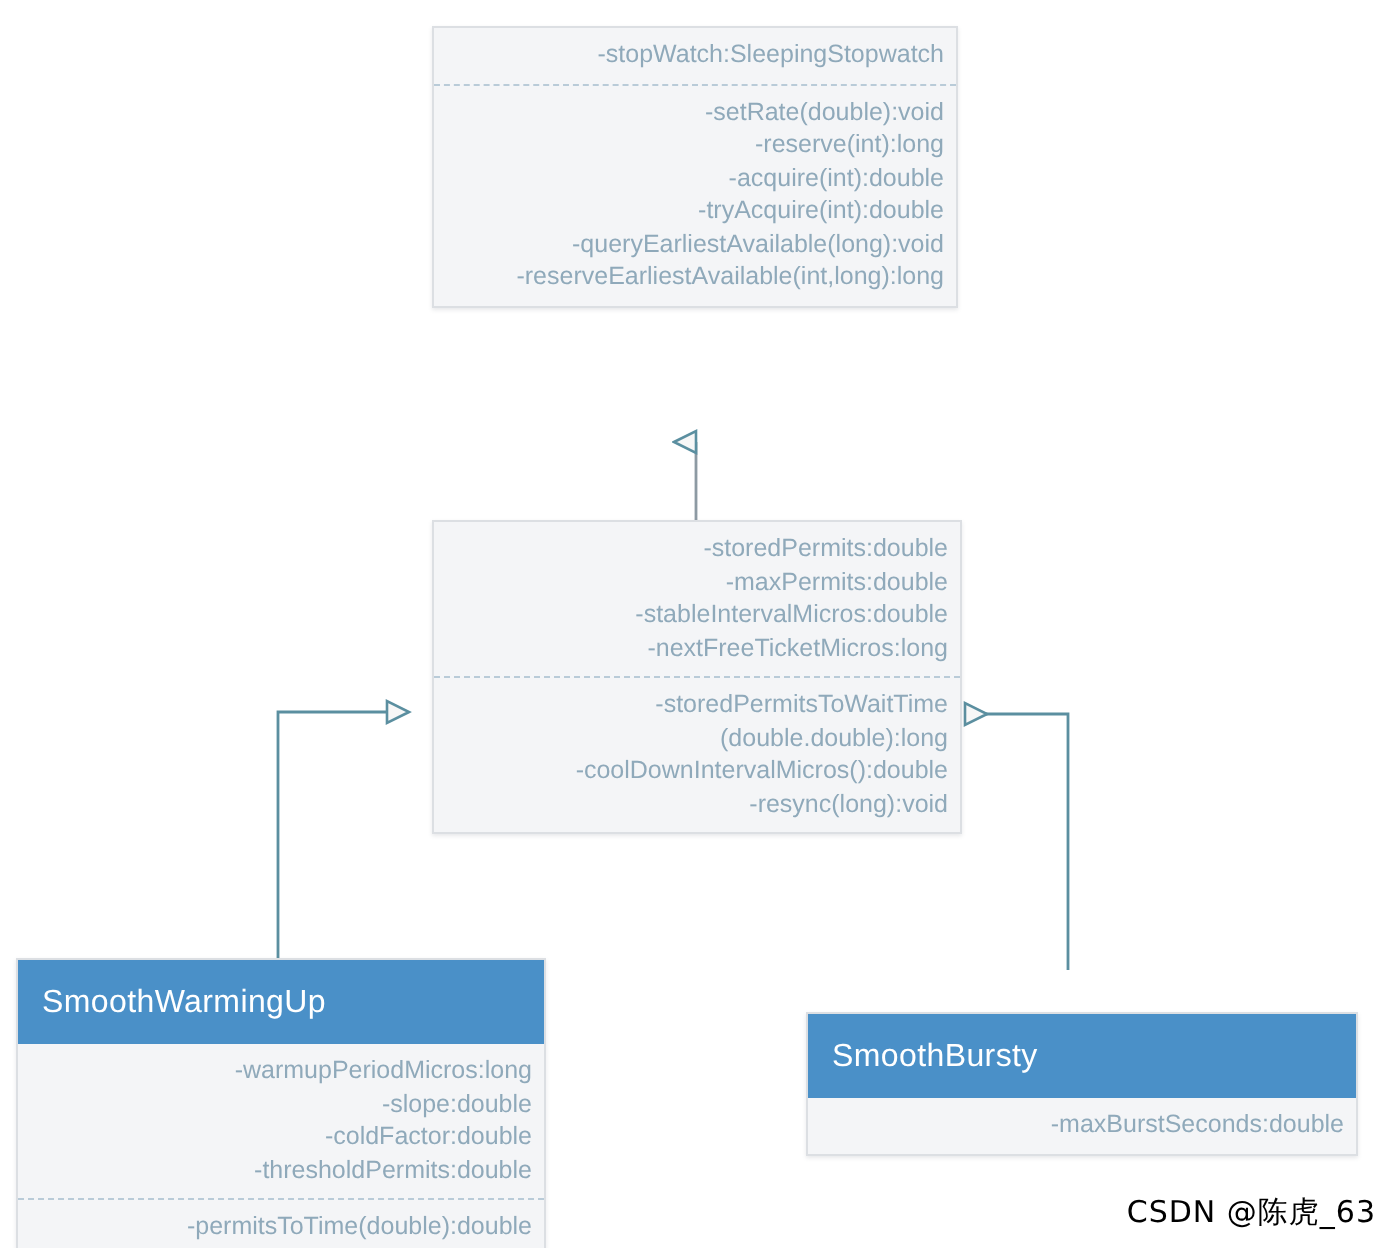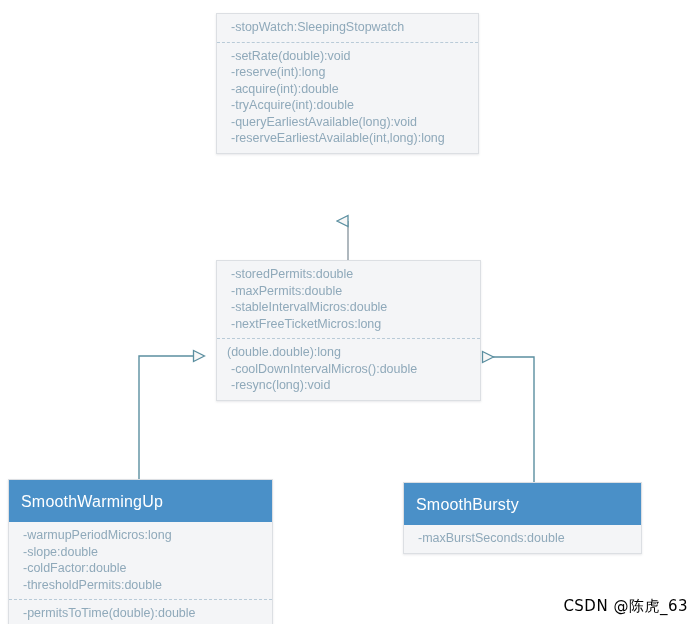--- a/index.html
+++ b/index.html
@@ -46,41 +46,42 @@
     color: #ffffff;
     font-size: 16px;
     line-height: 1;
     padding: 14px 0 12px 12px;
     letter-spacing: 0.2px;
     white-space: nowrap;
     overflow: hidden;
   }
   .uml-section {
     padding: 5px 0 6px 0;
+    text-align: right;
   }
   .uml-section.with-rule {
     border-top: 1px dashed #b9cbd8;
   }
   .uml-row {
     font-size: 12.5px;
     line-height: 16.5px;
     color: #8fa9ba;
     padding: 0 6px 0 14px;
     white-space: nowrap;
     overflow: hidden;
   }
   .uml-row.cont {
     padding-left: 10px;
   }
 
   
   #box-ratelimiter        { left: 216px; top: 13px;  width: 263px; }
   #box-smoothratelimiter  { left: 216px; top: 260px; width: 265px; }
   #box-smoothwarmingup    { left: 8px;   top: 479px; width: 265px; }
-  #box-smoothbursty       { left: 403px; top: 482px; width: 239px; }
+  #box-smoothbursty       { left: 403px; top: 506px; width: 276px; }
 
   
   #watermark {
     position: absolute;
     right: 10px;
     bottom: 8px;
     z-index: 3;
     font-size: 15px;
     color: #000000;
     letter-spacing: 0.5px;
@@ -128,20 +129,21 @@
   </div>
 
   <div class="uml-class" id="box-smoothratelimiter">
     <div class="uml-section">
       <div class="uml-row">-storedPermits:double</div>
       <div class="uml-row">-maxPermits:double</div>
       <div class="uml-row">-stableIntervalMicros:double</div>
       <div class="uml-row">-nextFreeTicketMicros:long</div>
     </div>
     <div class="uml-section with-rule">
+      <div class="uml-row">-storedPermitsToWaitTime</div>
       <div class="uml-row cont">(double.double):long</div>
       <div class="uml-row">-coolDownIntervalMicros():double</div>
       <div class="uml-row">-resync(long):void</div>
     </div>
   </div>
 
   <div class="uml-class" id="box-smoothwarmingup">
     <div class="uml-header">SmoothWarmingUp</div>
     <div class="uml-section">
       <div class="uml-row">-warmupPeriodMicros:long</div>

